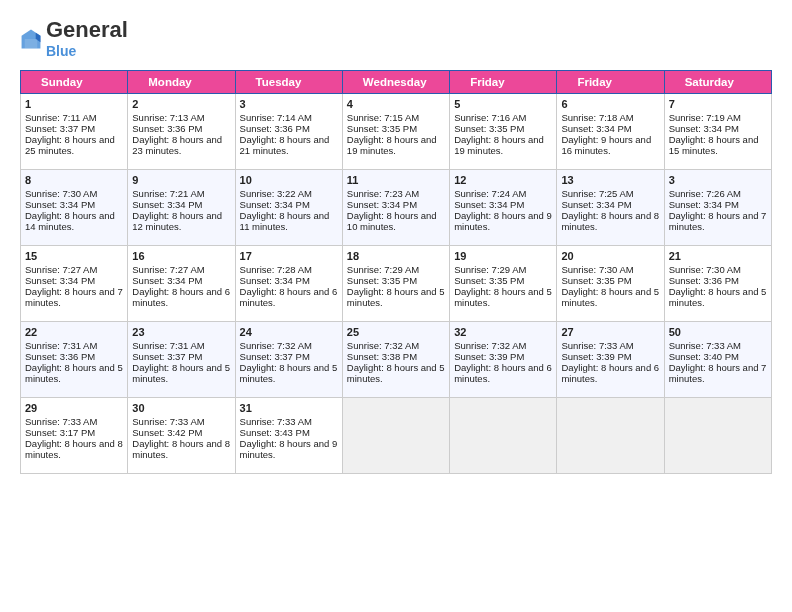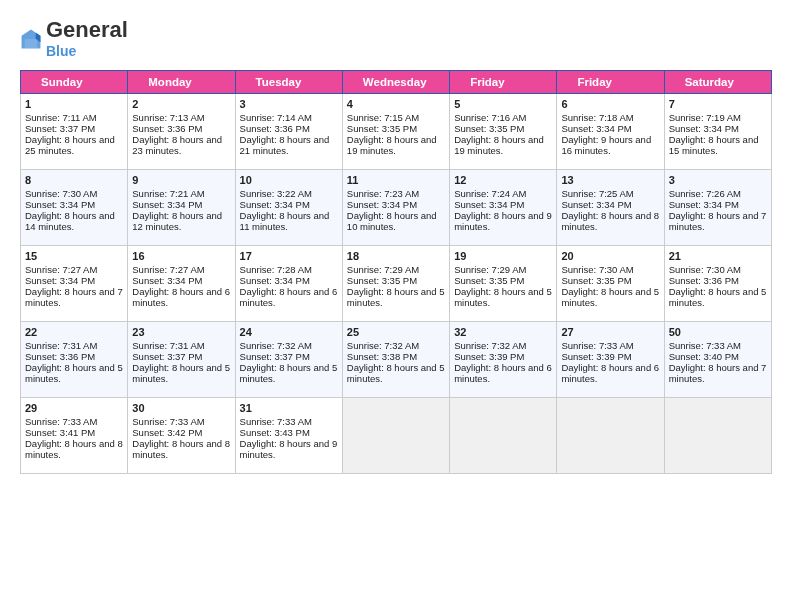--- a/index.html
+++ b/index.html
@@ -300,21 +300,21 @@
             <span class="day-num">50</span>
             <div>Sunrise: 7:33 AM</div>
             <div>Sunset: 3:40 PM</div>
             <div>Daylight: 8 hours and 7 minutes.</div>
           </td>
         </tr>
         <tr>
           <td>
             <span class="day-num">29</span>
             <div>Sunrise: 7:33 AM</div>
-            <div>Sunset: 3:41 PM</div>
+            <div>Sunset: 3:17 PM</div>
             <div>Daylight: 8 hours and 8 minutes.</div>
           </td>
           <td>
             <span class="day-num">30</span>
             <div>Sunrise: 7:33 AM</div>
             <div>Sunset: 3:42 PM</div>
             <div>Daylight: 8 hours and 8 minutes.</div>
           </td>
           <td>
             <span class="day-num">31</span>

